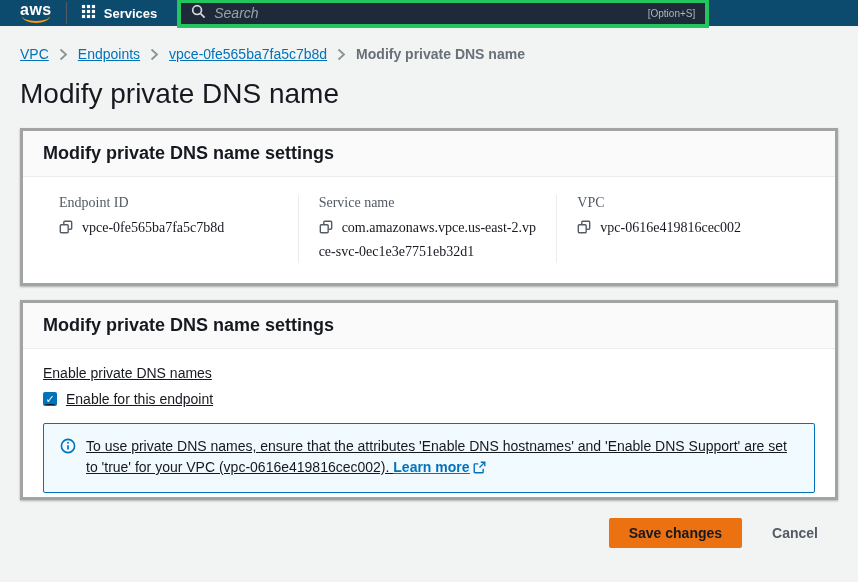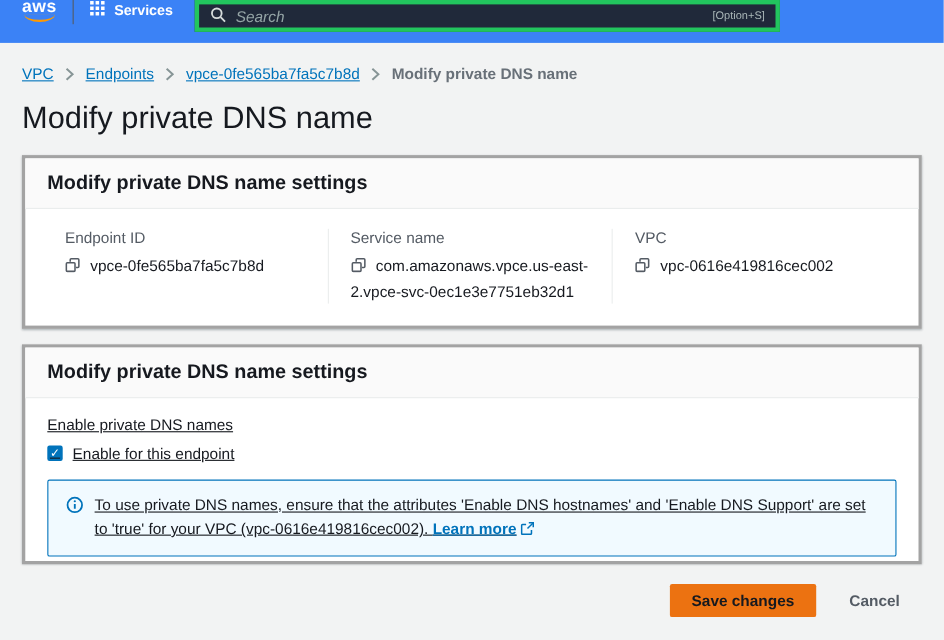--- a/index.html
+++ b/index.html
@@ -6,24 +6,24 @@
   html, body { width: 858px; height: 582px; overflow: hidden; }
   body {
     font-family: "Liberation Sans", "DejaVu Sans", sans-serif;
     background: #f2f3f3;
     color: #16191f;
     font-size: 14px;
   }
 
   
   .topbar {
-    height: 39px;
-    background: #3b82f6;
+    height: 26px;
+    background: #0c4a6e;
     display: flex;
-    align-items: flex-start;
+    align-items: center;
     padding: 0 12px 0 20px;
   }
   .aws-logo { display: inline-flex; flex-direction: column; align-items: center; cursor: pointer; margin-right: 14px; }
   .aws-logo .aws-text { color: #ffffff; font-weight: 700; font-size: 16px; letter-spacing: 0.5px; line-height: 14px; }
   .aws-logo .aws-swoosh { width: 28px; height: 7px; border-bottom: 2px solid #ff9900; border-radius: 0 0 50% 50% / 0 0 100% 100%; margin-top: -1px; }
   .topbar-divider { width: 1px; height: 22px; background: #545b64; margin-right: 14px; }
   .services-btn { display: flex; align-items: center; gap: 8px; color: #ffffff; font-size: 13px; font-weight: 700; cursor: pointer; margin-right: 20px; white-space: nowrap; }
   .search-box {
     width: 532px; height: 29px;
     background: #20293a;
@@ -53,21 +53,21 @@
     margin-bottom: 14px;
   }
   .card-header {
     background: #fafafa;
     border-bottom: 1px solid #eaeded;
     padding: 12px 20px;
   }
   .card-header h2 { font-size: 18px; font-weight: 700; color: #16191f; }
   .card-body { padding: 18px 20px 20px 16px; }
 
-  .field-grid { display: grid; grid-template-columns: 1fr 1fr 1fr; }
+  .field-grid { display: grid; grid-template-columns: 1fr 1fr 1fr; font-family: Liberation Serif, serif; }
   .field-col { padding: 0 16px 0 20px; }
   .field-col + .field-col { border-left: 1px solid #eaeded; }
   .field-col:first-child { padding-left: 20px; }
   .field-label { color: #545b64; font-size: 14px; margin-bottom: 6px; }
   .field-value { line-height: 22px; word-break: break-all; max-width: 250px; }
   .copy-icon { display: inline-block; vertical-align: -2px; margin-right: 9px; cursor: pointer; }
 
   .card2-body { padding: 16px 20px 4px 20px; text-decoration: underline; }
   .form-label { color: #16191f; margin-bottom: 10px; }
   .checkbox-row { display: flex; align-items: center; gap: 9px; cursor: pointer; margin-bottom: 16px; }

